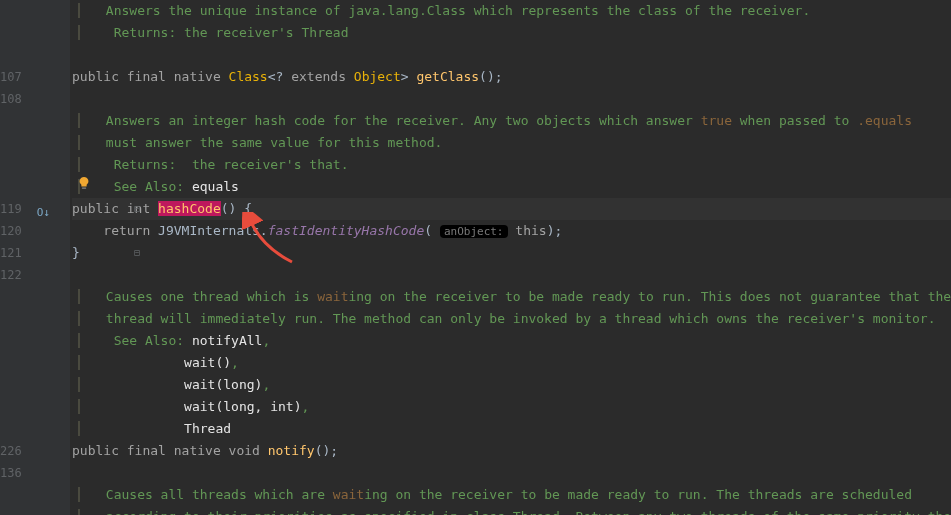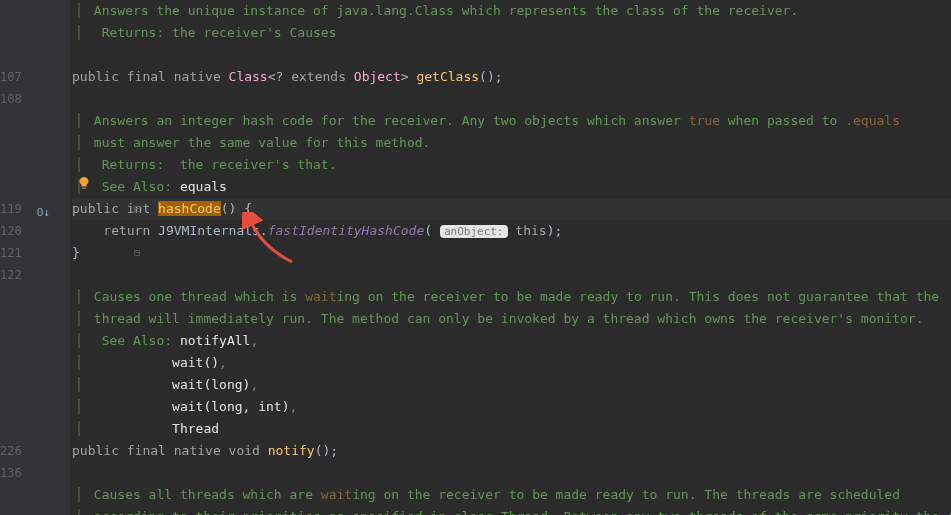--- a/index.html
+++ b/index.html
@@ -5,31 +5,31 @@
 * { margin:0; padding:0; box-sizing:border-box; }
 body { background:#2b2b2b; font-family:Consolas,Monaco,monospace; font-size:13px; color:#a9b7c6; overflow:hidden; width:951px; height:515px; position:relative; }
 .editor { display:flex; height:100%; }
 .gutter { width:70px; background:#313335; flex-shrink:0; text-align:left; padding-right:18px; position:relative; }
 .gutter-line { height:22px; line-height:22px; color:#606366; font-size:12px; position:relative; }
 .gutter-icon { position:absolute; right:2px; top:4px; }
 .override-icon { color:#7ca8c6; font-size:11px; }
 .code { flex:1; padding-left:2px; }
 .line { height:22px; line-height:22px; white-space:pre; position:relative; }
 .line.hl { background:#323232; }
-.doc-border { border-left:2px solid #4a4a3f; margin-left:6px; padding-left:6px; }
+.doc-border { border-left:2px solid #4a4a3f; margin-left:6px; padding-left:18px; }
 .kw { color:#a3a3a3; }
-.type { color:#f9a8d4; }
+.type { color:#eab308; }
 .method-decl { color:#ffc66d; }
-.method-sel { background:#a16207; }
+.method-sel { background:#be185d; }
 .doc-text { color:#629755; font-style:normal; }
 .doc-tag { color:#629755; font-weight:normal; }
 .doc-code { color:#8a653b; font-family:Consolas,monospace; }
 .doc-link { color:#e5e5e5; }
 .italic { font-style:italic; color:#9876aa; }
-.param-hint { background:#e5e5e5; color:#787878; border-radius:4px; padding:0 4px; font-size:11px; }
+.param-hint { background:#000000; color:#787878; border-radius:4px; padding:0 4px; font-size:11px; }
 .bulb { position:absolute; left:77px; top:176px; width:14px; height:14px; }
 .bulb svg { width:14px; height:14px; }
 .arrow { position:absolute; left:242px; top:212px; pointer-events:none; }
 .arrow svg { width:60px; height:60px; }
 .fold { position:absolute; left:62px; color:#606366; font-size:10px; }
 </style>
 </head>
 <body>
 
 <div class="editor">
@@ -55,21 +55,21 @@
     <div class="gutter-line"></div>
     <div class="gutter-line"></div>
     <div class="gutter-line">226</div>
     <div class="gutter-line">136</div>
     <div class="gutter-line"></div>
     <div class="gutter-line"></div>
   </div>
 
   <div class="code">
     <div class="line"><span class="doc-border"> <span class="doc-text">Answers the unique instance of java.lang.Class which represents the class of the receiver.</span></span></div>
-    <div class="line"><span class="doc-border">  <span class="doc-tag">Returns:</span> <span class="doc-text">the receiver's Causes</span></span></div>
+    <div class="line"><span class="doc-border">  <span class="doc-tag">Returns:</span> <span class="doc-text">the receiver's Thread</span></span></div>
     <div class="line"></div>
     <div class="line"><span class="kw">public</span> <span class="kw">final</span> <span class="kw">native</span> <span class="type">Class</span><span>&lt;? </span><span class="kw">extends</span> <span class="type">Object</span><span>&gt; </span><span class="method-decl">getClass</span><span>();</span></div>
     <div class="line"></div>
     <div class="line"><span class="doc-border"> <span class="doc-text"><span>Answers an integer hash code for the receiver. Any two objects which answer </span><span class="doc-code">true</span><span> when passed to </span><span class="doc-code">.equals</span></span></span></div>
     <div class="line"><span class="doc-border"> <span class="doc-text">must answer the same value for this method.</span></span></div>
     <div class="line"><span class="doc-border">  <span class="doc-tag">Returns:</span>  <span class="doc-text">the receiver's that.</span></span></div>
     <div class="line"><span class="doc-border">  <span class="doc-tag">See Also:</span> <span class="doc-link">equals</span></span></div>
     <div class="line hl"><span class="fold">⊟</span><span class="kw">public</span> <span class="kw">int</span> <span class="method-decl method-sel">hashCode</span><span>() {</span></div>
     <div class="line">    <span class="kw">return</span> <span>J9VMInternals</span><span>.</span><span class="italic">fastIdentityHashCode</span><span>(</span> <span class="param-hint">anObject:</span> <span class="kw">this</span><span>);</span></div>
     <div class="line"><span class="fold">⊟</span><span>}</span></div>

